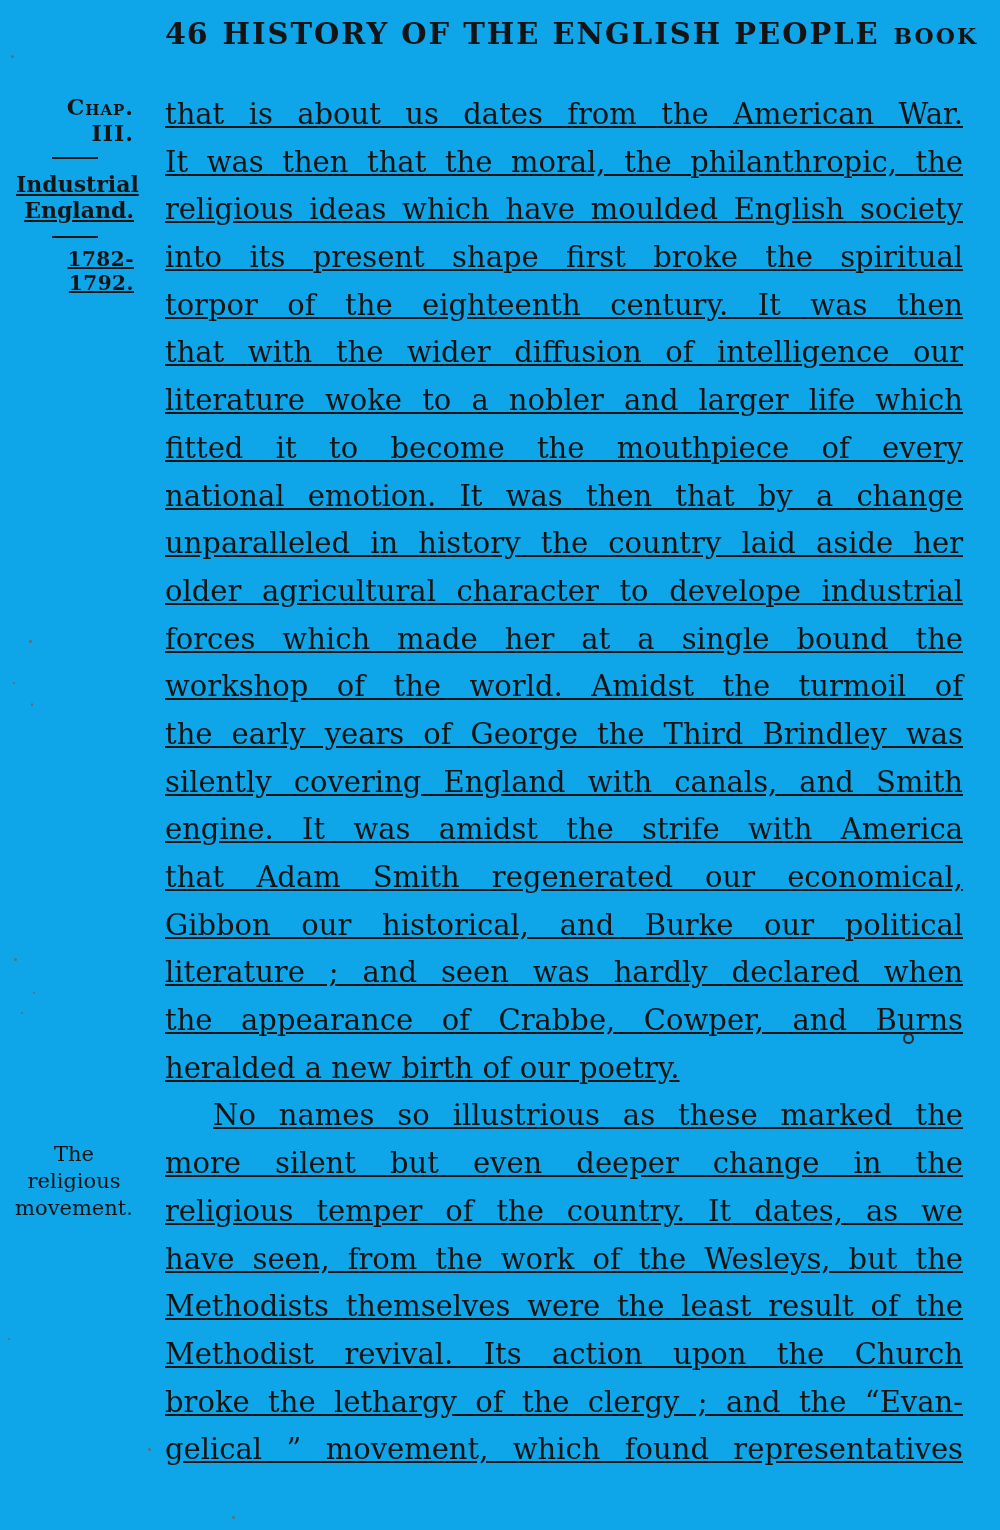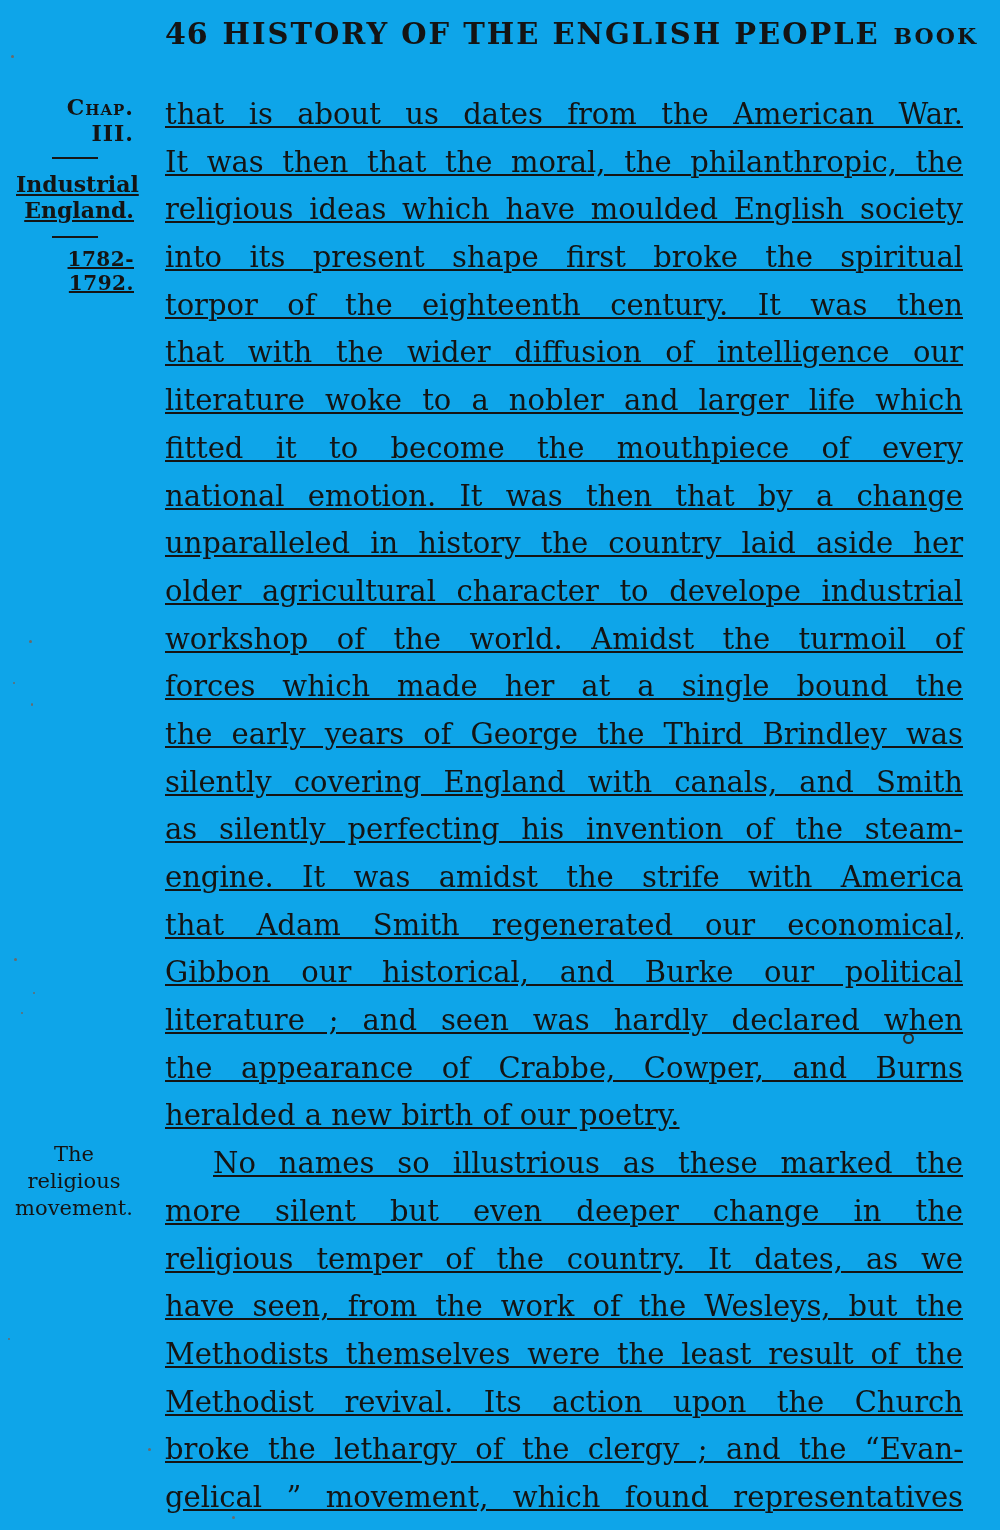--- a/index.html
+++ b/index.html
@@ -81,25 +81,24 @@
       <div class="tline">It was then that the moral, the philanthropic, the</div>
       <div class="tline">religious ideas which have moulded English society</div>
       <div class="tline">into its present shape first broke the spiritual</div>
       <div class="tline">torpor of the eighteenth century. It was then</div>
       <div class="tline">that with the wider diffusion of intelligence our</div>
       <div class="tline">literature woke to a nobler and larger life which</div>
       <div class="tline">fitted it to become the mouthpiece of every</div>
       <div class="tline">national emotion. It was then that by a change</div>
       <div class="tline">unparalleled in history the country laid aside her</div>
       <div class="tline">older agricultural character to develope industrial</div>
+      <div class="tline">forces which made her at a single bound the</div>
       <div class="tline">workshop of the world. Amidst the turmoil of</div>
-      <div class="tline">forces which made her at a single bound the</div>
       <div class="tline">the early years of George the Third Brindley was</div>
       <div class="tline">silently covering England with canals, and Smith</div>
-      <div class="tline">as silently perfecting his invention of the steam-</div>
       <div class="tline">engine. It was amidst the strife with America</div>
       <div class="tline">that Adam Smith regenerated our economical,</div>
       <div class="tline">Gibbon our historical, and Burke our political</div>
       <div class="tline">literature ; and seen was hardly declared when</div>
       <div class="tline">the appearance of Crabbe, Cowper, and Burns</div>
       <div class="tline lastline">heralded a new birth of our poetry.</div>
     </div>
     <div class="para">
       <div class="tline indent">No names so illustrious as these marked the</div>
       <div class="tline">more silent but even deeper change in the</div>

